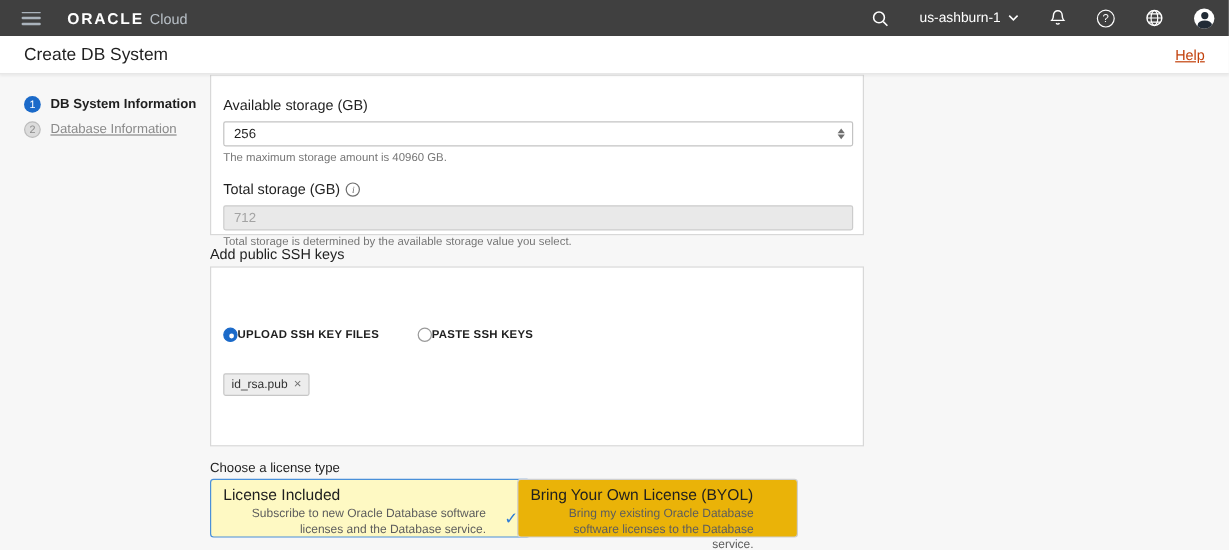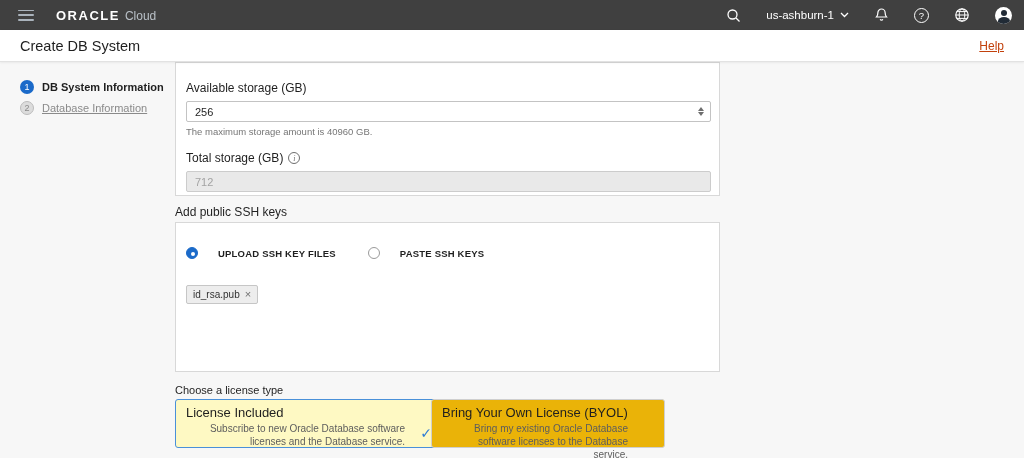--- a/index.html
+++ b/index.html
@@ -65,21 +65,21 @@
   .text-input.disabled input { color:#a3a3a3; }
   .helper { font-size:9.5px; color:#767676; margin-top:4px; margin-bottom:14px; }
   .info-icon { width:12px; height:12px; border:1px solid #6e6e6e; border-radius:50%;
     font-size:8px; color:#6e6e6e; display:inline-flex; align-items:center; justify-content:center;
     font-family:"Liberation Serif","DejaVu Serif",serif; font-style:italic; cursor:pointer; }
 
   .section-label { position:absolute; font-size:12px; color:#1f1f1f; }
 
   
   .radio-row { display:flex; align-items:center; gap:32px; margin-bottom:18px; }
-  .radio-opt { display:flex; align-items:center; gap:20px; cursor:pointer; }
+  .radio-opt { display:flex; align-items:center; gap:0; cursor:pointer;margin-top:26px; }
   .radio { width:12px; height:12px; border-radius:50%; flex:0 0 12px; }
   .radio.checked { background:#1b6ac9; border:1px solid #1b6ac9; position:relative; }
   .radio.checked::after { content:""; position:absolute; left:4px; top:4px; width:4px; height:4px;
     background:#fff; border-radius:50%; }
   .radio.unchecked { background:#fff; border:1px solid #9a9a9a; }
   .radio-label { font-size:9.5px; font-weight:700; color:#1f1f1f; letter-spacing:0.2px; }
 
   .dropzone { width:525px; height:42px; border:1px dashed #b5b5b5; display:flex;
     flex-direction:column; align-items:center; justify-content:center; gap:2px; cursor:pointer; }
   .drop-line { display:flex; align-items:center; gap:5px; font-size:11px; color:#1f1f1f; }
@@ -182,20 +182,21 @@
 
   <div class="field-label">
     <span>Total storage (GB)</span>
     <span class="info-icon">
       <span>i</span>
     </span>
   </div>
   <div class="text-input disabled">
     <input disabled="" value="712" style="">
   </div>
+  <div class="helper">Total storage is determined by the available storage value you select.</div>
 </div>
 
 <div class="section-label" style="left:175px; top:205px;">Add public SSH keys</div>
 
 <div class="panel panel2">
   <div class="radio-row">
     <div class="radio-opt">
       <span class="radio checked"></span>
       <span class="radio-label">UPLOAD SSH KEY FILES</span>
     </div>

